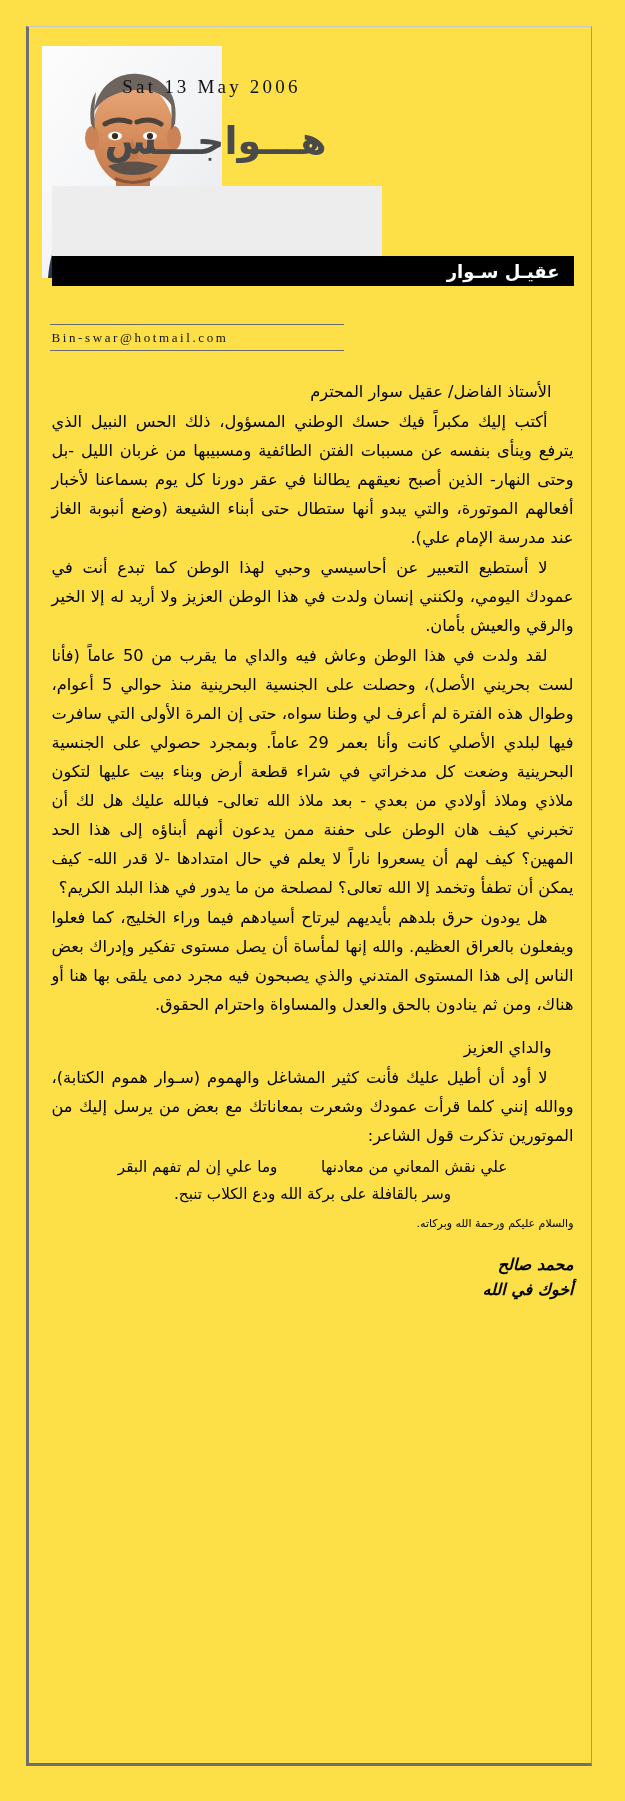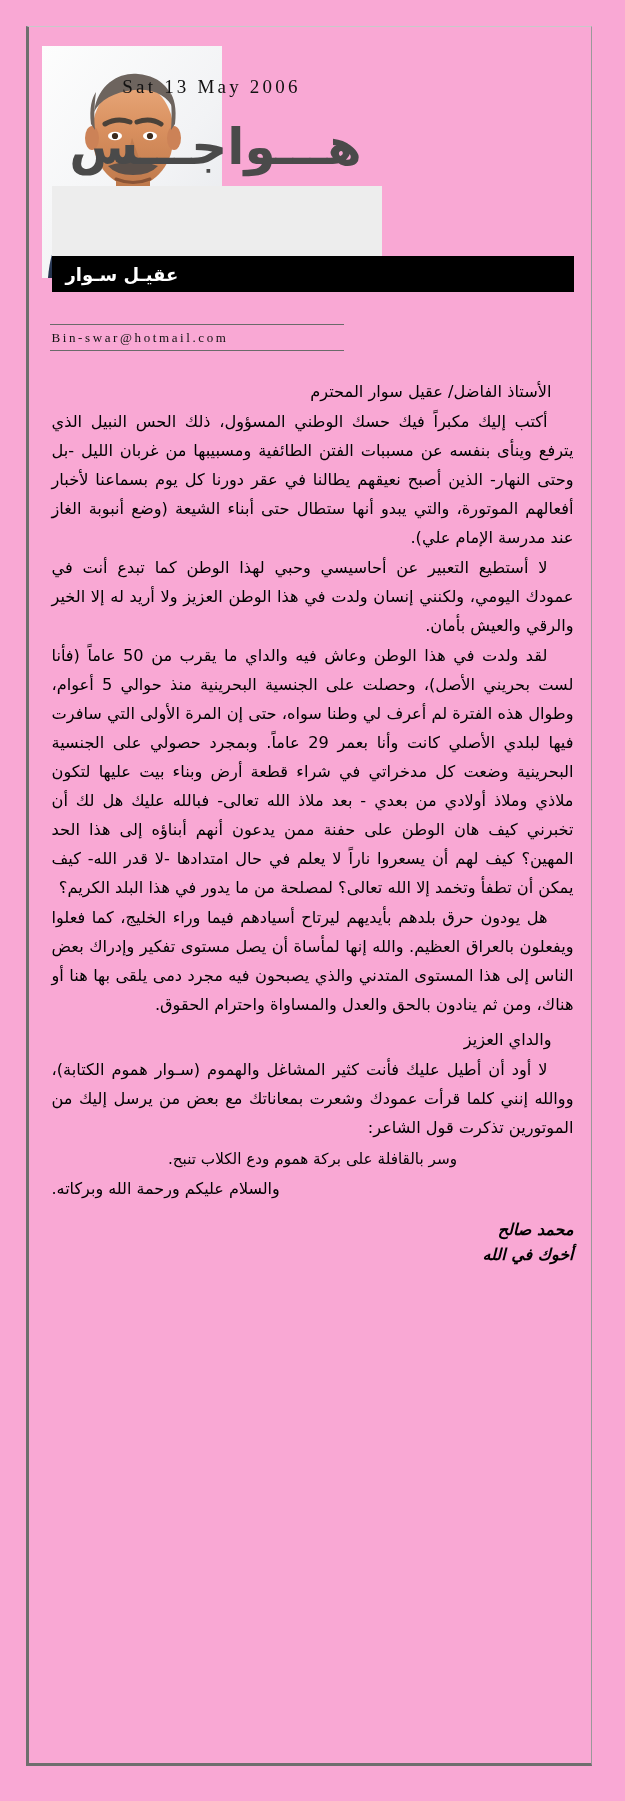--- a/index.html
+++ b/index.html
@@ -15,21 +15,21 @@
     color: #000;
     overflow: hidden;
   }
 
   
   .page {
     position: relative;
     width: 625px;
     height: 1801px;
     box-sizing: border-box;
-    background: #f9a8d4;
+    background: #fde047;
     padding: 22px 24px 16px 24px;
   }
   .frame {
     position: absolute;
     left: 26px;
     top: 26px;
     width: 566px;
     height: 1740px;
     border-left: 3px solid #6e6e6e;
     border-right: 1px solid #9a9a9a;
@@ -82,47 +82,47 @@
 
   .logo {
     position: absolute;
     top: 84px;
     left: 8px;
     right: 200px;
     text-align: center;
     direction: rtl;
     font-family: "DejaVu Sans", "Liberation Sans", sans-serif;
     font-weight: 700;
-    font-size: 50px;
+    font-size: 38px;
     line-height: 1;
     color: #4a4a4a;
     letter-spacing: -1px;
     white-space: nowrap;
   }
 
   .graybox {
     position: absolute;
     top: 148px;
     left: 8px;
     width: 330px;
     height: 70px;
     background: #ededed;
   }
 
   .namebar {
     position: absolute;
     top: 218px;
     left: 8px;
     width: 522px;
-    height: 36px;
+    height: 30px;
     background: #000000;
     color: #ffffff;
     display: flex;
     align-items: center;
-    justify-content: flex-end;
+    justify-content: flex-start;
     direction: rtl;
     padding: 0 14px;
     box-sizing: border-box;
   }
   .namebar span {
     font-family: "DejaVu Sans", "Liberation Sans", sans-serif;
     font-weight: 700;
     font-size: 18px;
     letter-spacing: 1px;
     color: #fff;
@@ -168,42 +168,42 @@
   }
   .article p {
     margin: 0 0 1px 0;
     font-size: 16.2px;
     line-height: 29px;
     text-indent: 26px;
     color: #000;
   }
   .article p.heading {
     text-indent: 22px;
-    margin-top: 6px;
+    margin-top: 14px;
   }
   .verse-wrap {
     direction: rtl;
     margin: 4px 0 0 0;
     padding: 0 6px 0 8px;
     font-family: "DejaVu Sans", "Liberation Sans", sans-serif;
   }
   .verse {
     font-size: 15.2px;
     line-height: 27px;
     text-align: center;
     margin: 0;
     white-space: nowrap;
   }
   .verse .hemistich { display: inline-block; }
   .verse .gap { display: inline-block; width: 34px; }
   .verse.line2 { text-align: center; }
   .closing {
-    font-size: 16px;
+    font-size: 11px;
     line-height: 28px;
-    text-align: left;
+    text-align: right;
     margin: 2px 0 0 0;
   }
 
   
   .signature {
     direction: rtl;
     text-align: right;
     margin-top: 14px;
     padding: 0 6px 0 0;
     font-family: "DejaVu Sans", "Liberation Sans", sans-serif;
@@ -307,21 +307,26 @@
       <p class="heading">الأستاذ الفاضل/ عقيل سوار المحترم</p>
       <p>أكتب إليك مكبراً فيك حسك الوطني المسؤول، ذلك الحس النبيل الذي يترفع وينأى بنفسه عن مسببات الفتن الطائفية ومسبيبها من غربان الليل -بل وحتى النهار- الذين أصبح نعيقهم يطالنا في عقر دورنا كل يوم بسماعنا لأخبار أفعالهم الموتورة، والتي يبدو أنها ستطال حتى أبناء الشيعة (وضع أنبوبة الغاز عند مدرسة الإمام علي).</p>
       <p>لا أستطيع التعبير عن أحاسيسي وحبي لهذا الوطن كما تبدع أنت في عمودك اليومي، ولكنني إنسان ولدت في هذا الوطن العزيز ولا أريد له إلا الخير والرقي والعيش بأمان.</p>
       <p>لقد ولدت في هذا الوطن وعاش فيه والداي ما يقرب من 50 عاماً (فأنا لست بحريني الأصل)، وحصلت على الجنسية البحرينية منذ حوالي 5 أعوام، وطوال هذه الفترة لم أعرف لي وطنا سواه، حتى إن المرة الأولى التي سافرت فيها لبلدي الأصلي كانت وأنا بعمر 29 عاماً. وبمجرد حصولي على الجنسية البحرينية وضعت كل مدخراتي في شراء قطعة أرض وبناء بيت عليها لتكون ملاذي وملاذ أولادي من بعدي - بعد ملاذ الله تعالى- فبالله عليك هل لك أن تخبرني كيف هان الوطن على حفنة ممن يدعون أنهم أبناؤه إلى هذا الحد المهين؟ كيف لهم أن يسعروا ناراً لا يعلم في حال امتدادها -لا قدر الله- كيف يمكن أن تطفأ وتخمد إلا الله تعالى؟ لمصلحة من ما يدور في هذا البلد الكريم؟</p>
       <p>هل يودون حرق بلدهم بأيديهم ليرتاح أسيادهم فيما وراء الخليج، كما فعلوا ويفعلون بالعراق العظيم. والله إنها لمأساة أن يصل مستوى تفكير وإدراك بعض الناس إلى هذا المستوى المتدني والذي يصبحون فيه مجرد دمى يلقى بها هنا أو هناك، ومن ثم ينادون بالحق والعدل والمساواة واحترام الحقوق.</p>
       <p class="heading">والداي العزيز</p>
       <p>لا أود أن أطيل عليك فأنت كثير المشاغل والهموم (سـوار هموم الكتابة)، ووالله إنني كلما قرأت عمودك وشعرت بمعاناتك مع بعض من يرسل إليك من الموتورين تذكرت قول الشاعر:</p>
     </div>
 
     <div class="verse-wrap">
-      <p class="verse line2">وسر بالقافلة على بركة هموم ودع الكلاب تنبح.</p>
+      <p class="verse">
+        <span class="hemistich">علي نقش المعاني من معادنها</span>
+        <span class="gap"></span>
+        <span class="hemistich">وما علي إن لم تفهم البقر</span>
+      </p>
+      <p class="verse line2">وسر بالقافلة على بركة الله ودع الكلاب تنبح.</p>
       <p class="closing">والسلام عليكم ورحمة الله وبركاته.</p>
     </div>
 
     <div class="signature">
       <div class="sig-line">محمد صالح</div>
       <div class="sig-line">أخوك في الله</div>
     </div>
 
   </div>
 </div>

